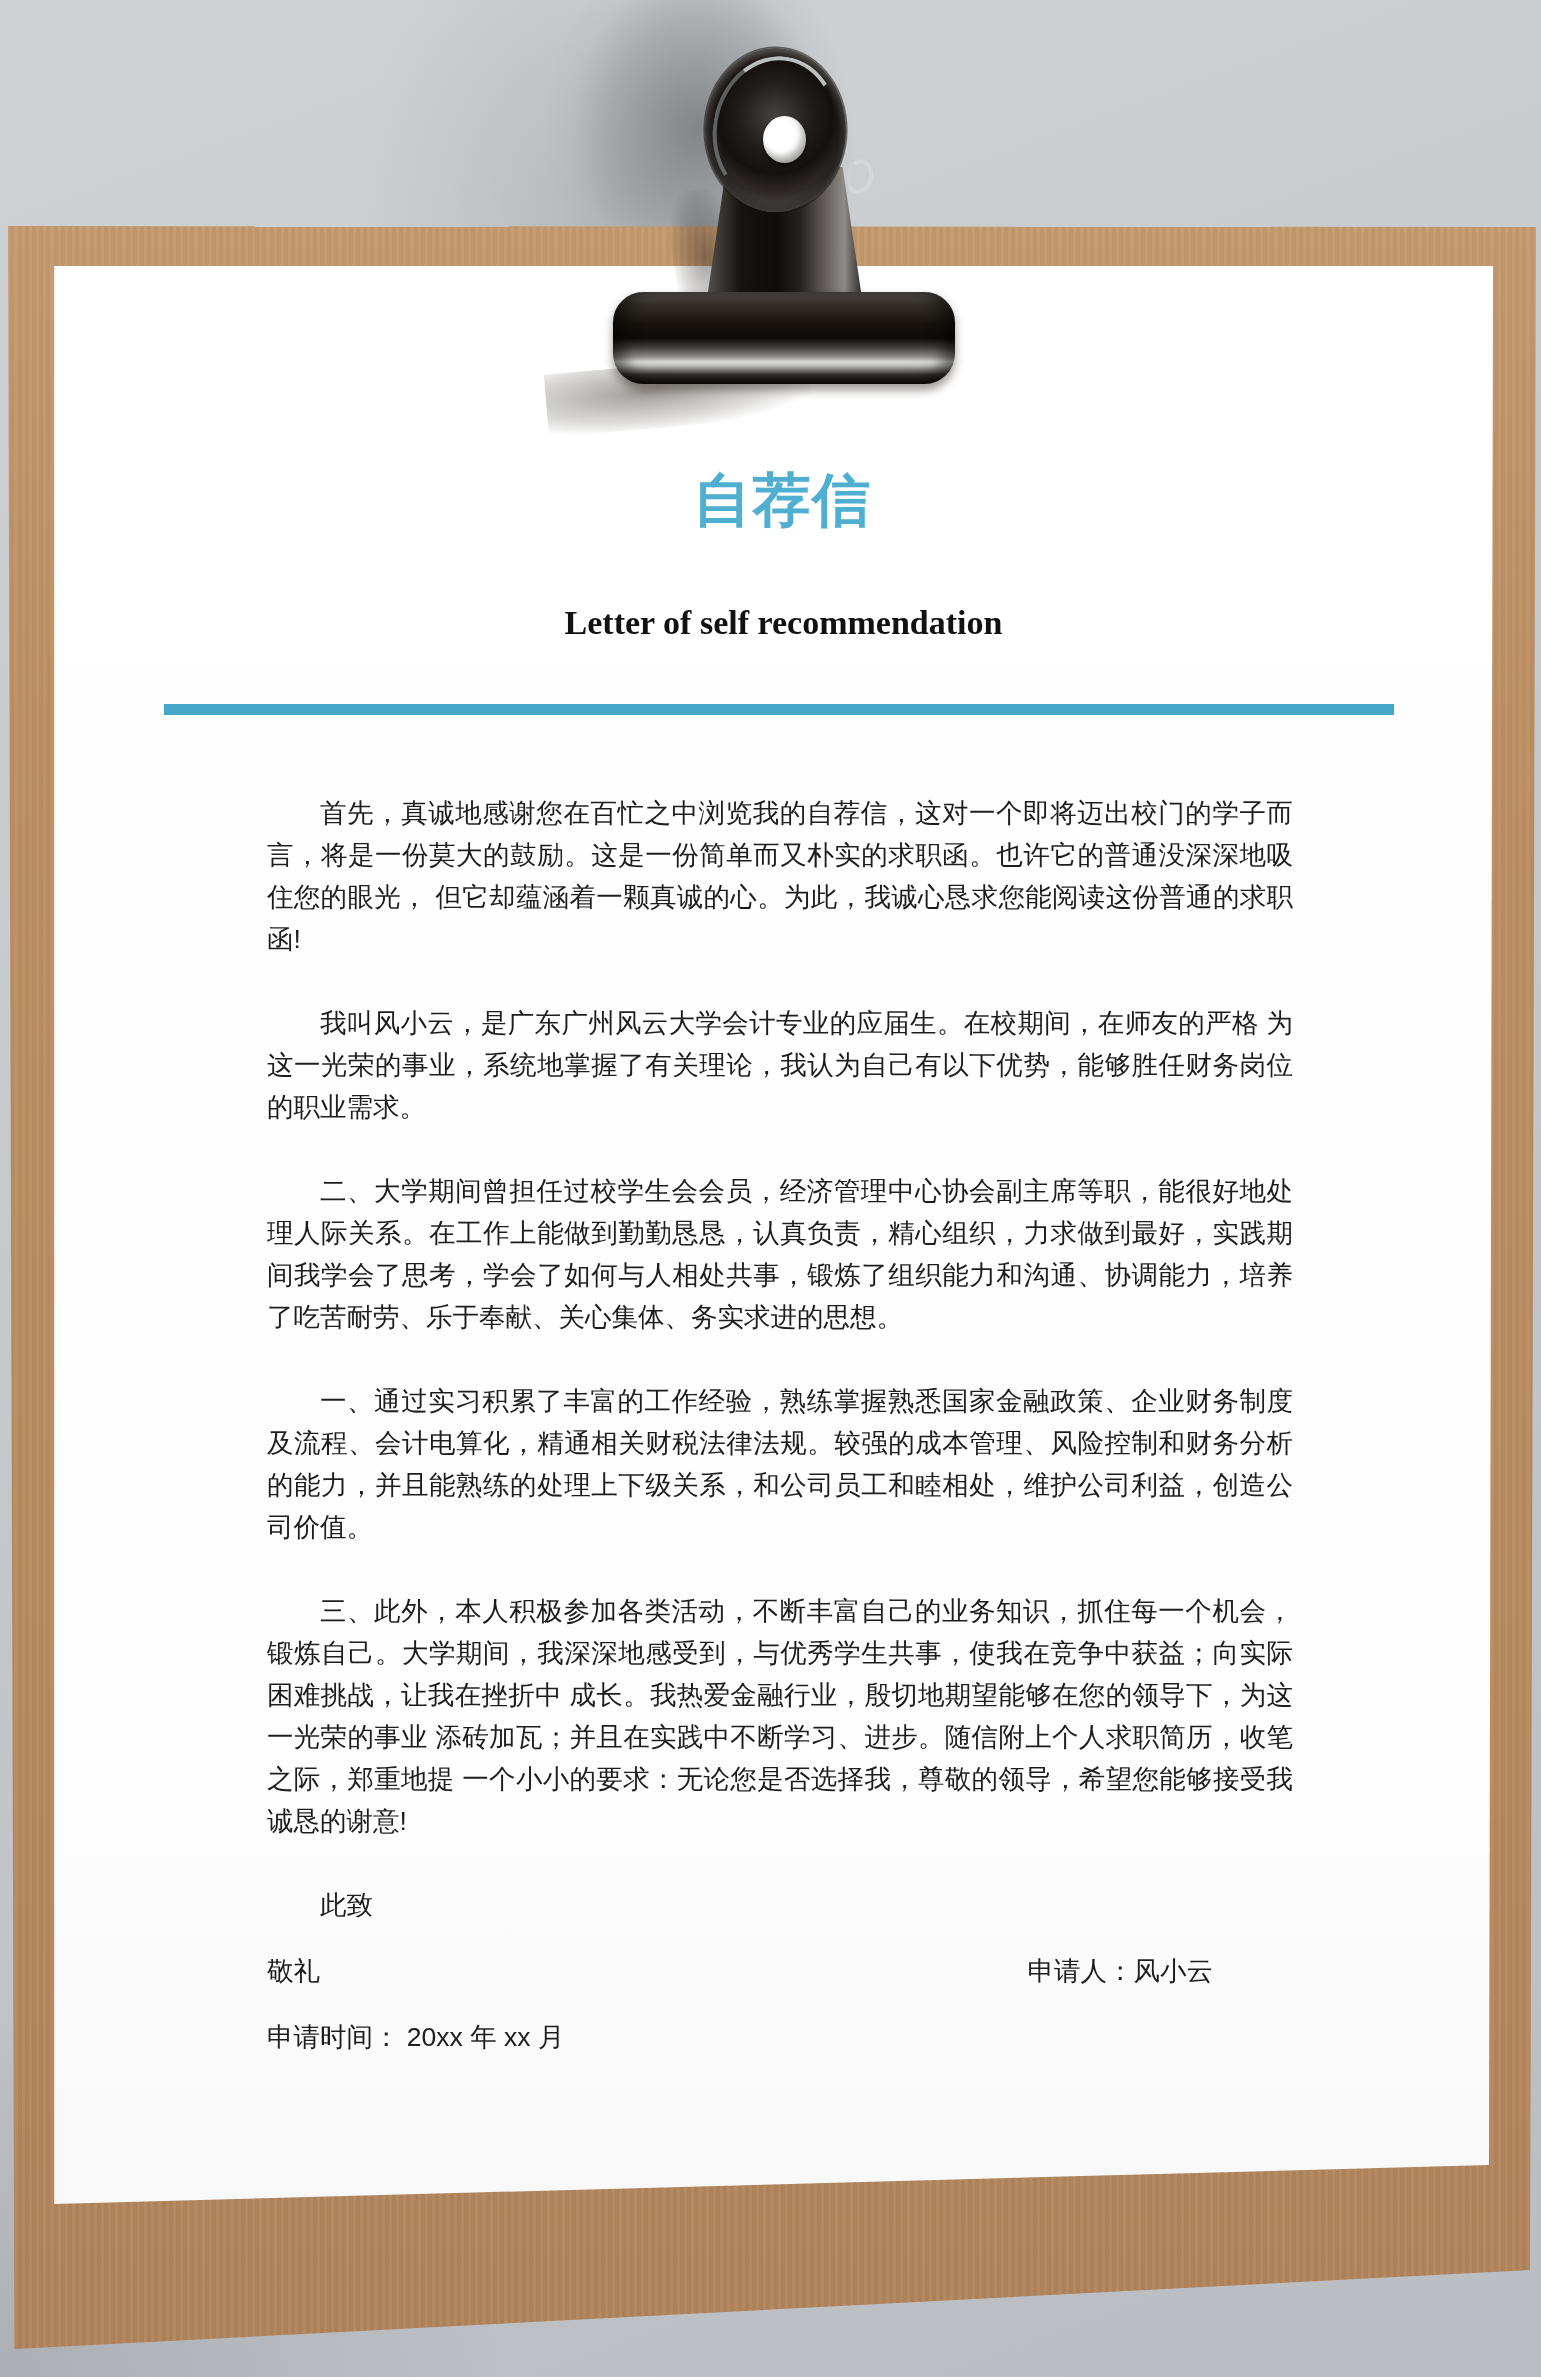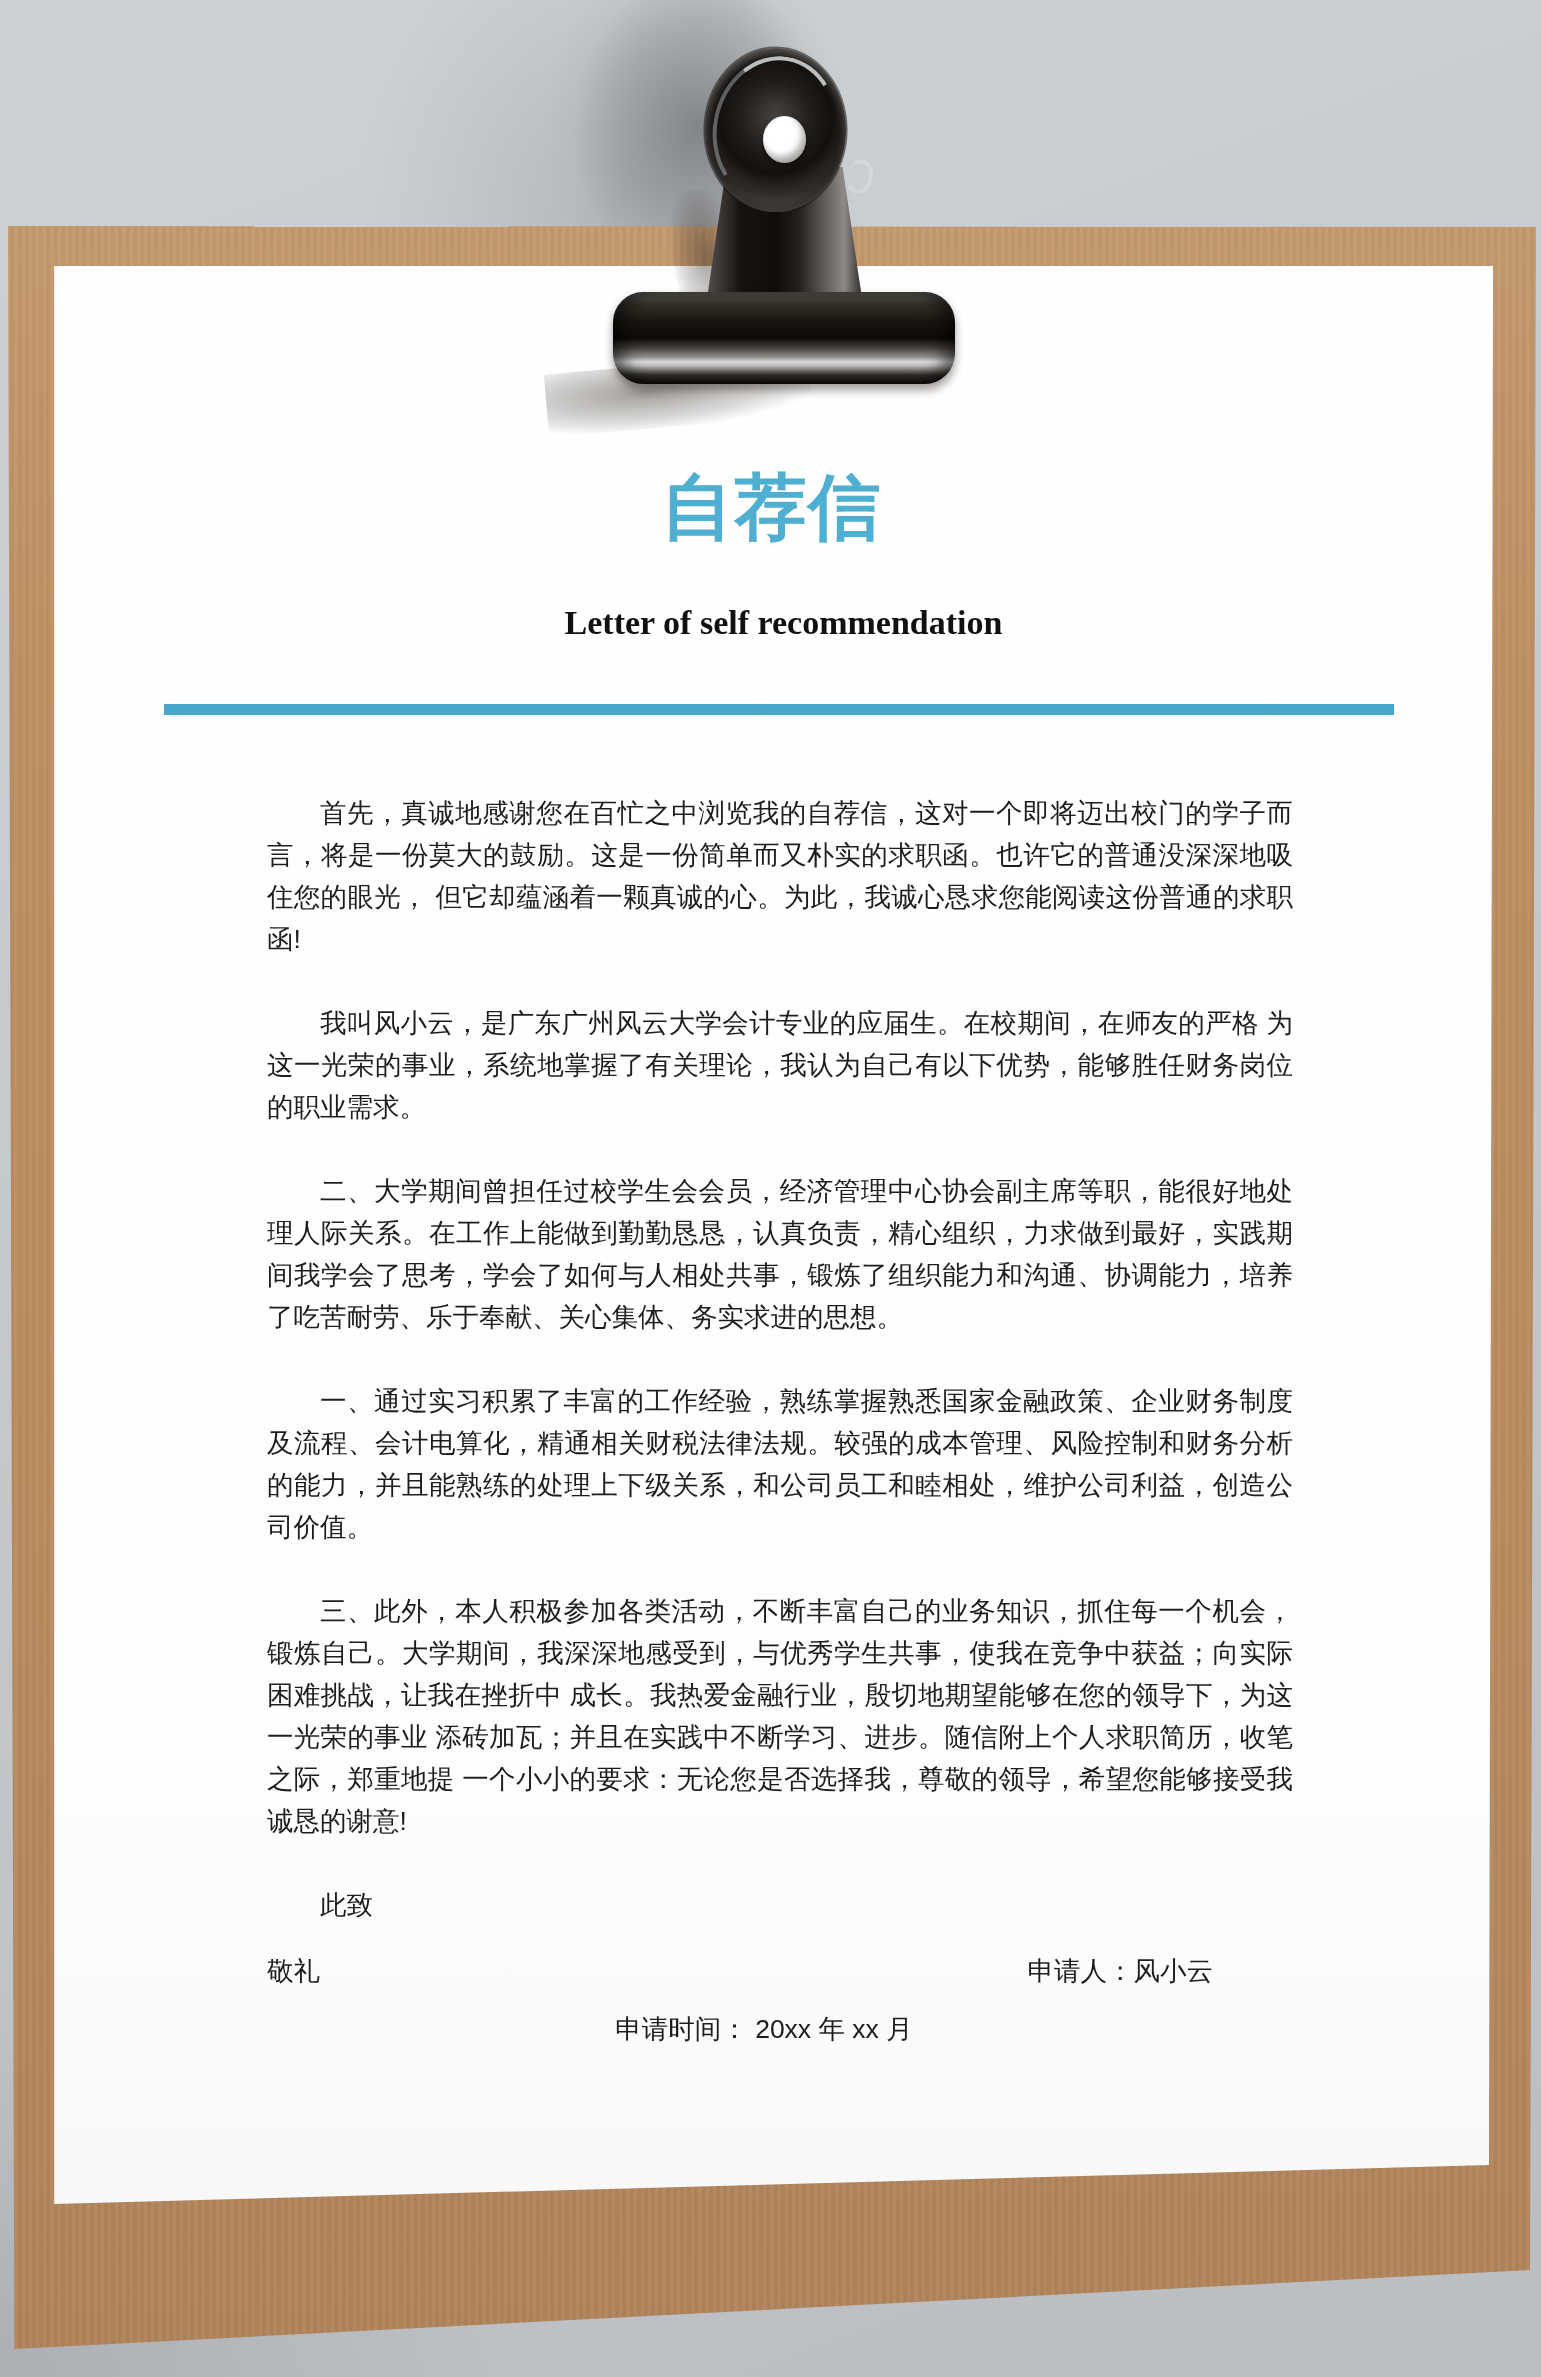--- a/index.html
+++ b/index.html
@@ -45,22 +45,22 @@
   .paper{
     position:absolute;left:51px;top:266px;width:1442px;height:1938px;
     clip-path:polygon(3.2px 0px,1442px 0px,1438px 1899px,3.2px 1938px);
     background:linear-gradient(180deg,#ffffff 0%,#fdfdfd 80%,#f8f8f8 100%);
     filter:drop-shadow(0 0 1.6px rgba(80,60,40,.65)) drop-shadow(-3.2px 4px 5.6px rgba(90,70,50,.40));
     color:var(--ink);
   }
 
   .head{position:absolute;left:36px;top:0;width:1369px;text-align:center;}
   .title{
-    position:absolute;left:0;top:205px;width:100%;
-    font-size:72px;font-weight:bold;line-height:1;
+    position:absolute;left:11px;top:205px;width:100%;
+    font-size:58px;font-weight:bold;line-height:1;
     color:var(--accent);letter-spacing:1.6px;
   }
   .subtitle{
     position:absolute;left:12px;top:340px;width:100%;
     font-family:"Liberation Serif","DejaVu Serif",serif;
     font-size:34px;font-weight:bold;line-height:1;color:#111;
     letter-spacing:0px;
   }
   .rule{
     position:absolute;left:113px;top:438px;width:1230px;height:11.2px;
@@ -73,21 +73,21 @@
     text-align:justify;
   }
   .body-text p{margin:0;}
   .salutation{text-indent:0;}
   .greeting{text-indent:2em;}
   .para{text-indent:2em;margin-top:42px !important;}
   .para:first-child{margin-top:0 !important;}
   .closing{margin-top:42px !important;text-indent:2em;}
   .sign-row{display:flex;margin-top:24px;align-items:baseline;}
   .applicant{margin-left:auto;margin-right:80px;}
-  .date-row{margin-top:16px;text-align:center;padding-right:32px;}
+  .date-row{margin-top:24px;text-align:left;padding-right:32px;}
 
   
   .clip-cast{
     position:absolute;left:546px;top:363px;width:265px;height:63px;
     background:radial-gradient(ellipse at 38% 42%, rgba(45,38,30,.45) 0%, rgba(45,38,30,.16) 55%, rgba(0,0,0,0) 78%);
     transform:rotate(-5deg);
   }
   .neck-cast{
     position:absolute;left:673px;top:189px;width:64px;height:136px;
     background:radial-gradient(ellipse at 50% 50%, rgba(40,34,28,.42) 0%, rgba(40,34,28,.15) 55%, rgba(0,0,0,0) 78%);

